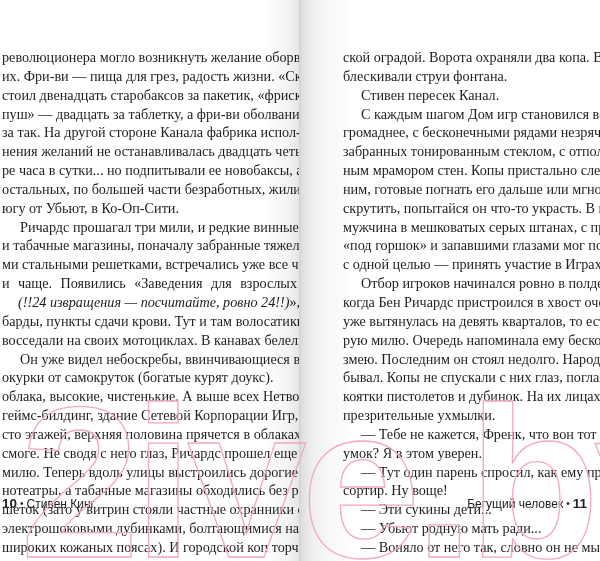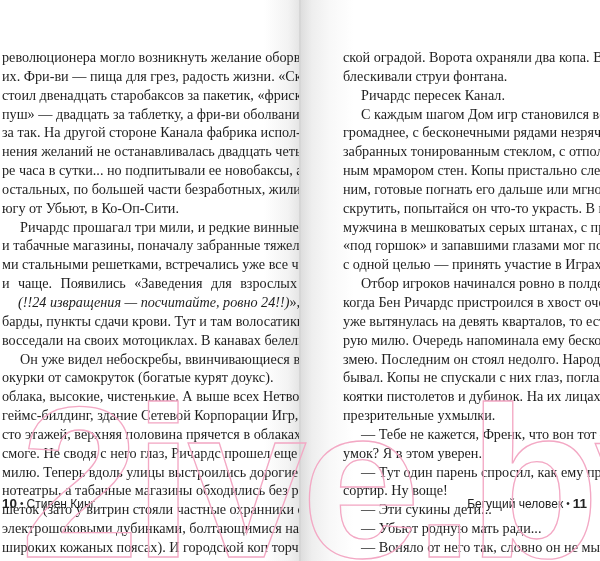--- a/index.html
+++ b/index.html
@@ -70,21 +70,21 @@
       </div>
     <div class="folio">
       <span class="num">10</span><span class="bullet">•</span><span>Стивен Кинг</span>
     </div>
   </div>
 
   <div class="page page-right">
     <div class="text-block" id="right-text">
         <span class="line">ской оградой. Ворота охраняли два копа. Вдали по-</span>
         <span class="line last">блескивали струи фонтана.</span>
-        <span class="line indent last">Ричардс пересек Канал.</span>
+        <span class="line indent last">Стивен пересек Канал.</span>
         <span class="line indent">С каждым шагом Дом игр становился все выше,</span>
         <span class="line">громаднее, с бесконечными рядами незрячих окон,</span>
         <span class="line">забранных тонированным стеклом, с отполирован-</span>
         <span class="line">ным мрамором стен. Копы пристально следили за</span>
         <span class="line">ним, готовые погнать его дальше или мгновенно</span>
         <span class="line">скрутить, попытайся он что-то украсть. В центре</span>
         <span class="line">мужчина в мешковатых серых штанах, с прической</span>
         <span class="line">«под горшок» и запавшими глазами мог появиться</span>
         <span class="line last">с одной целью — принять участие в Играх.</span>
         <span class="line indent">Отбор игроков начинался ровно в полдень, но,</span>

